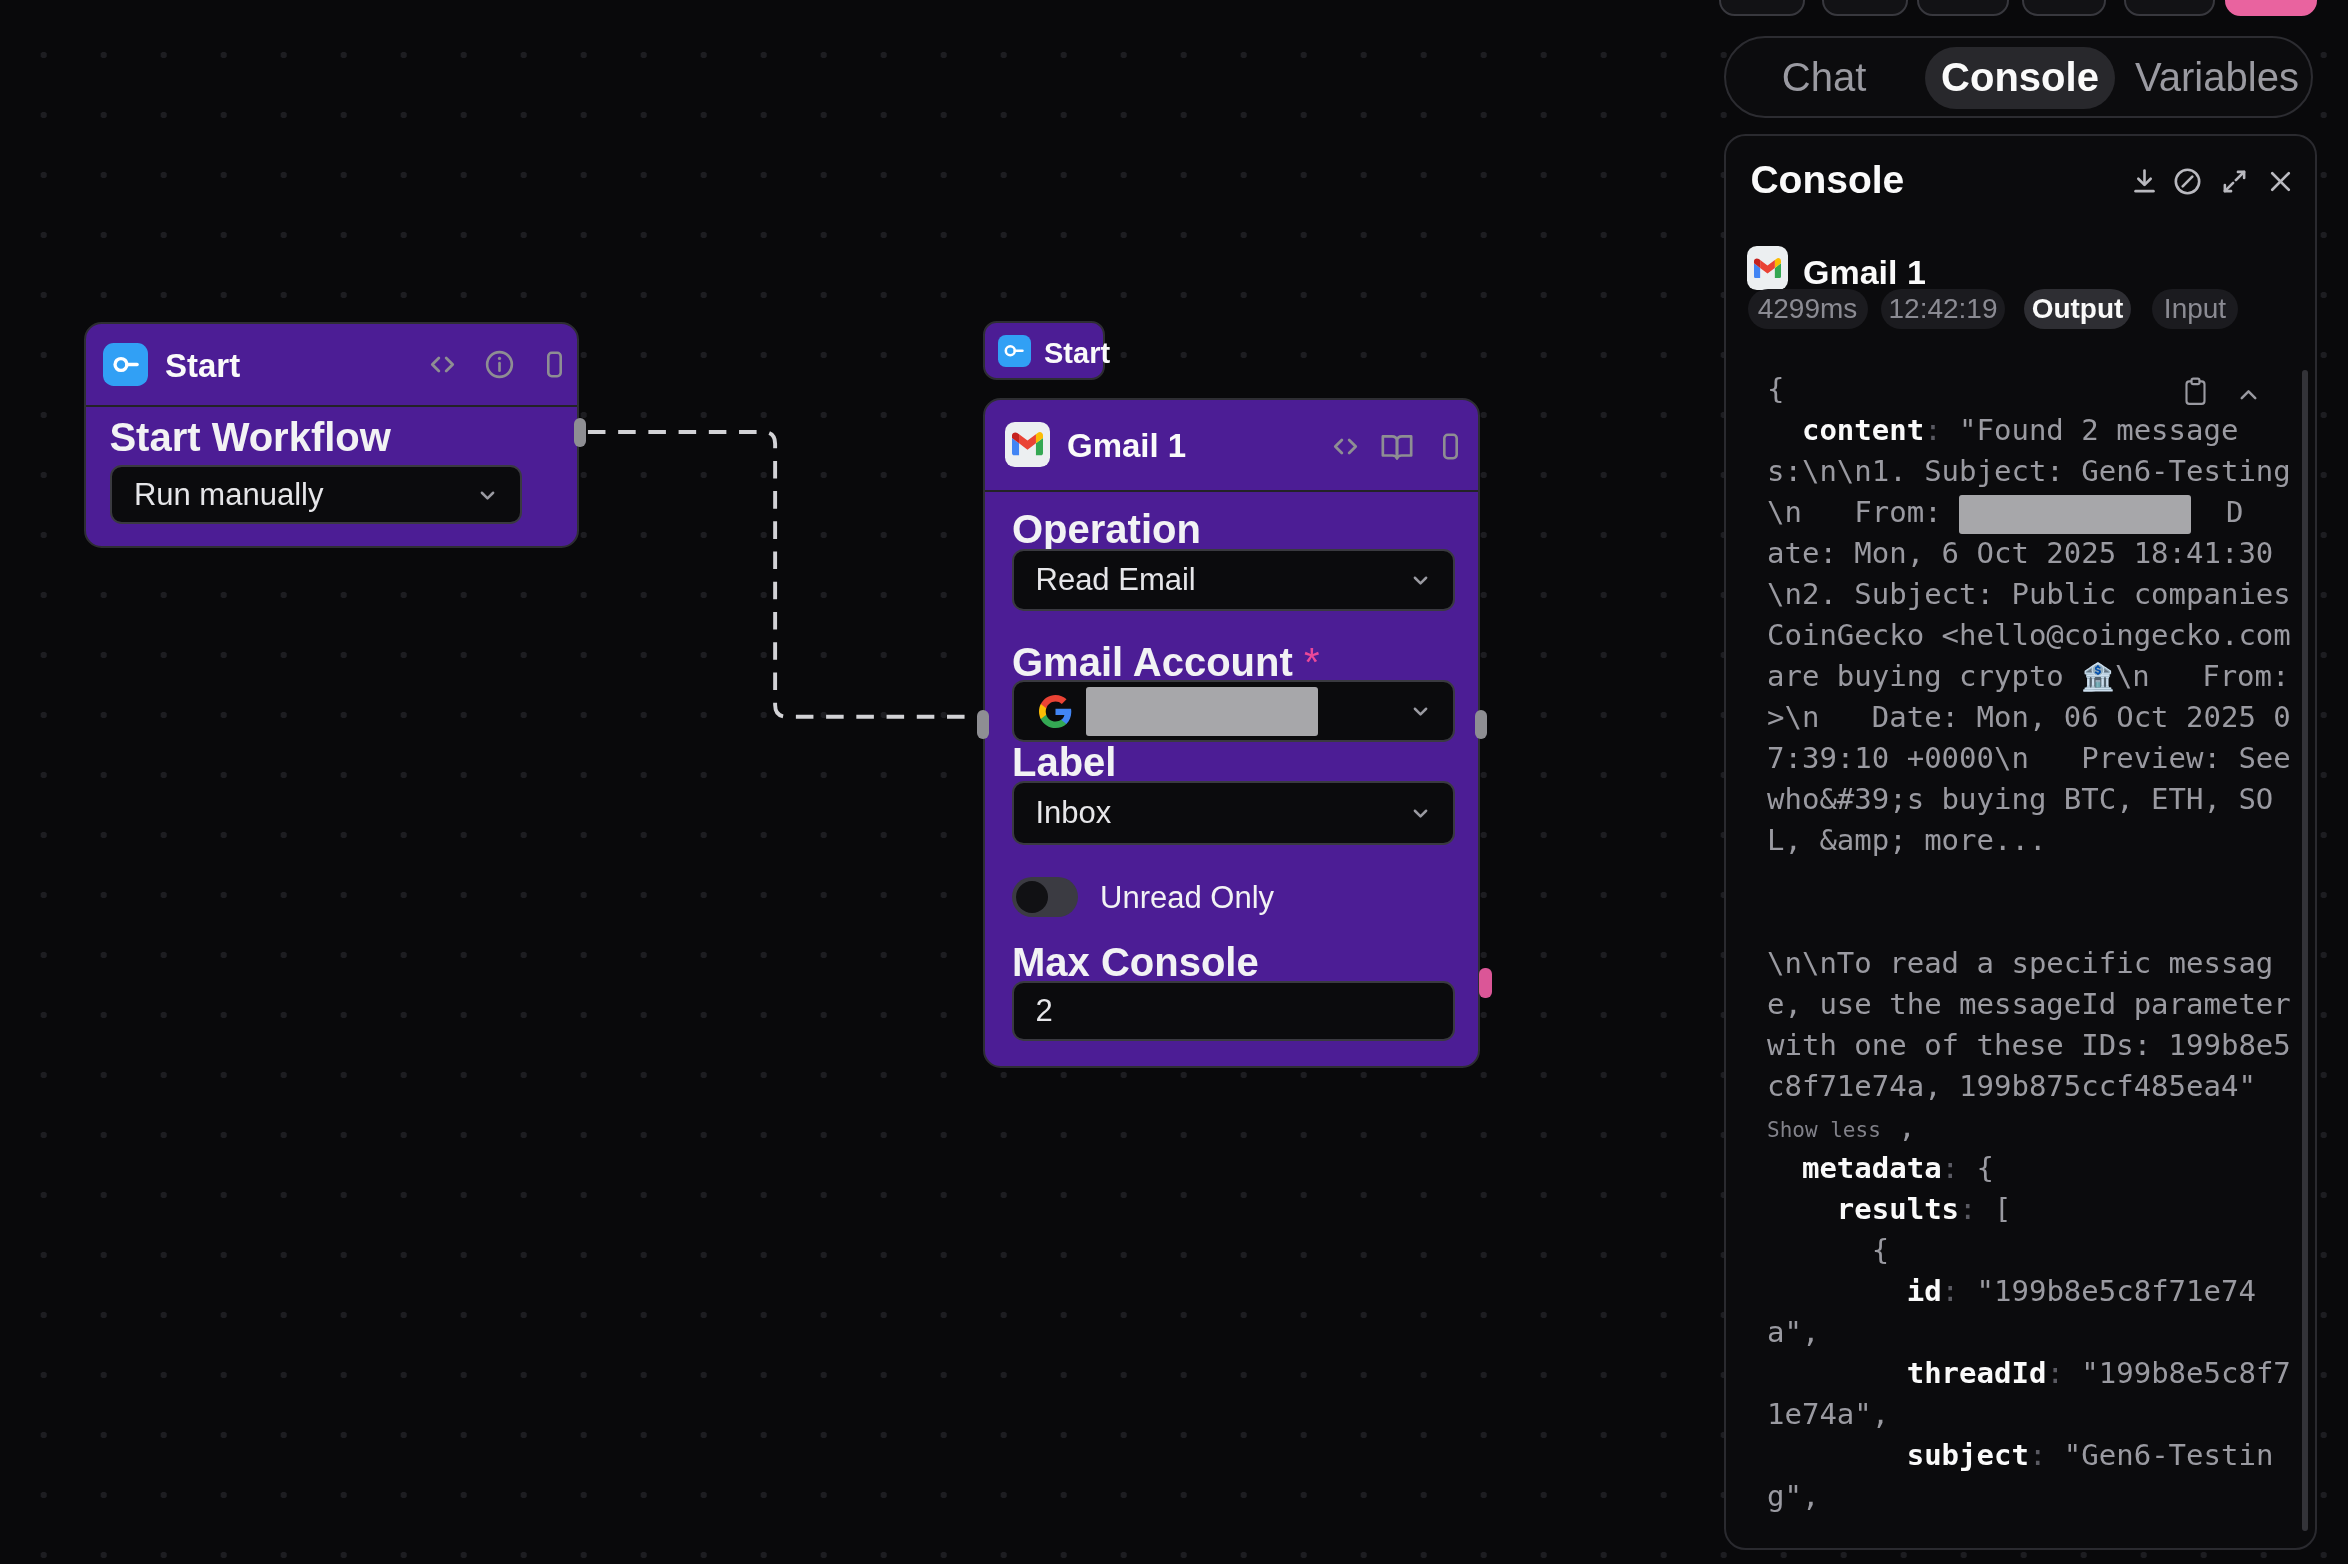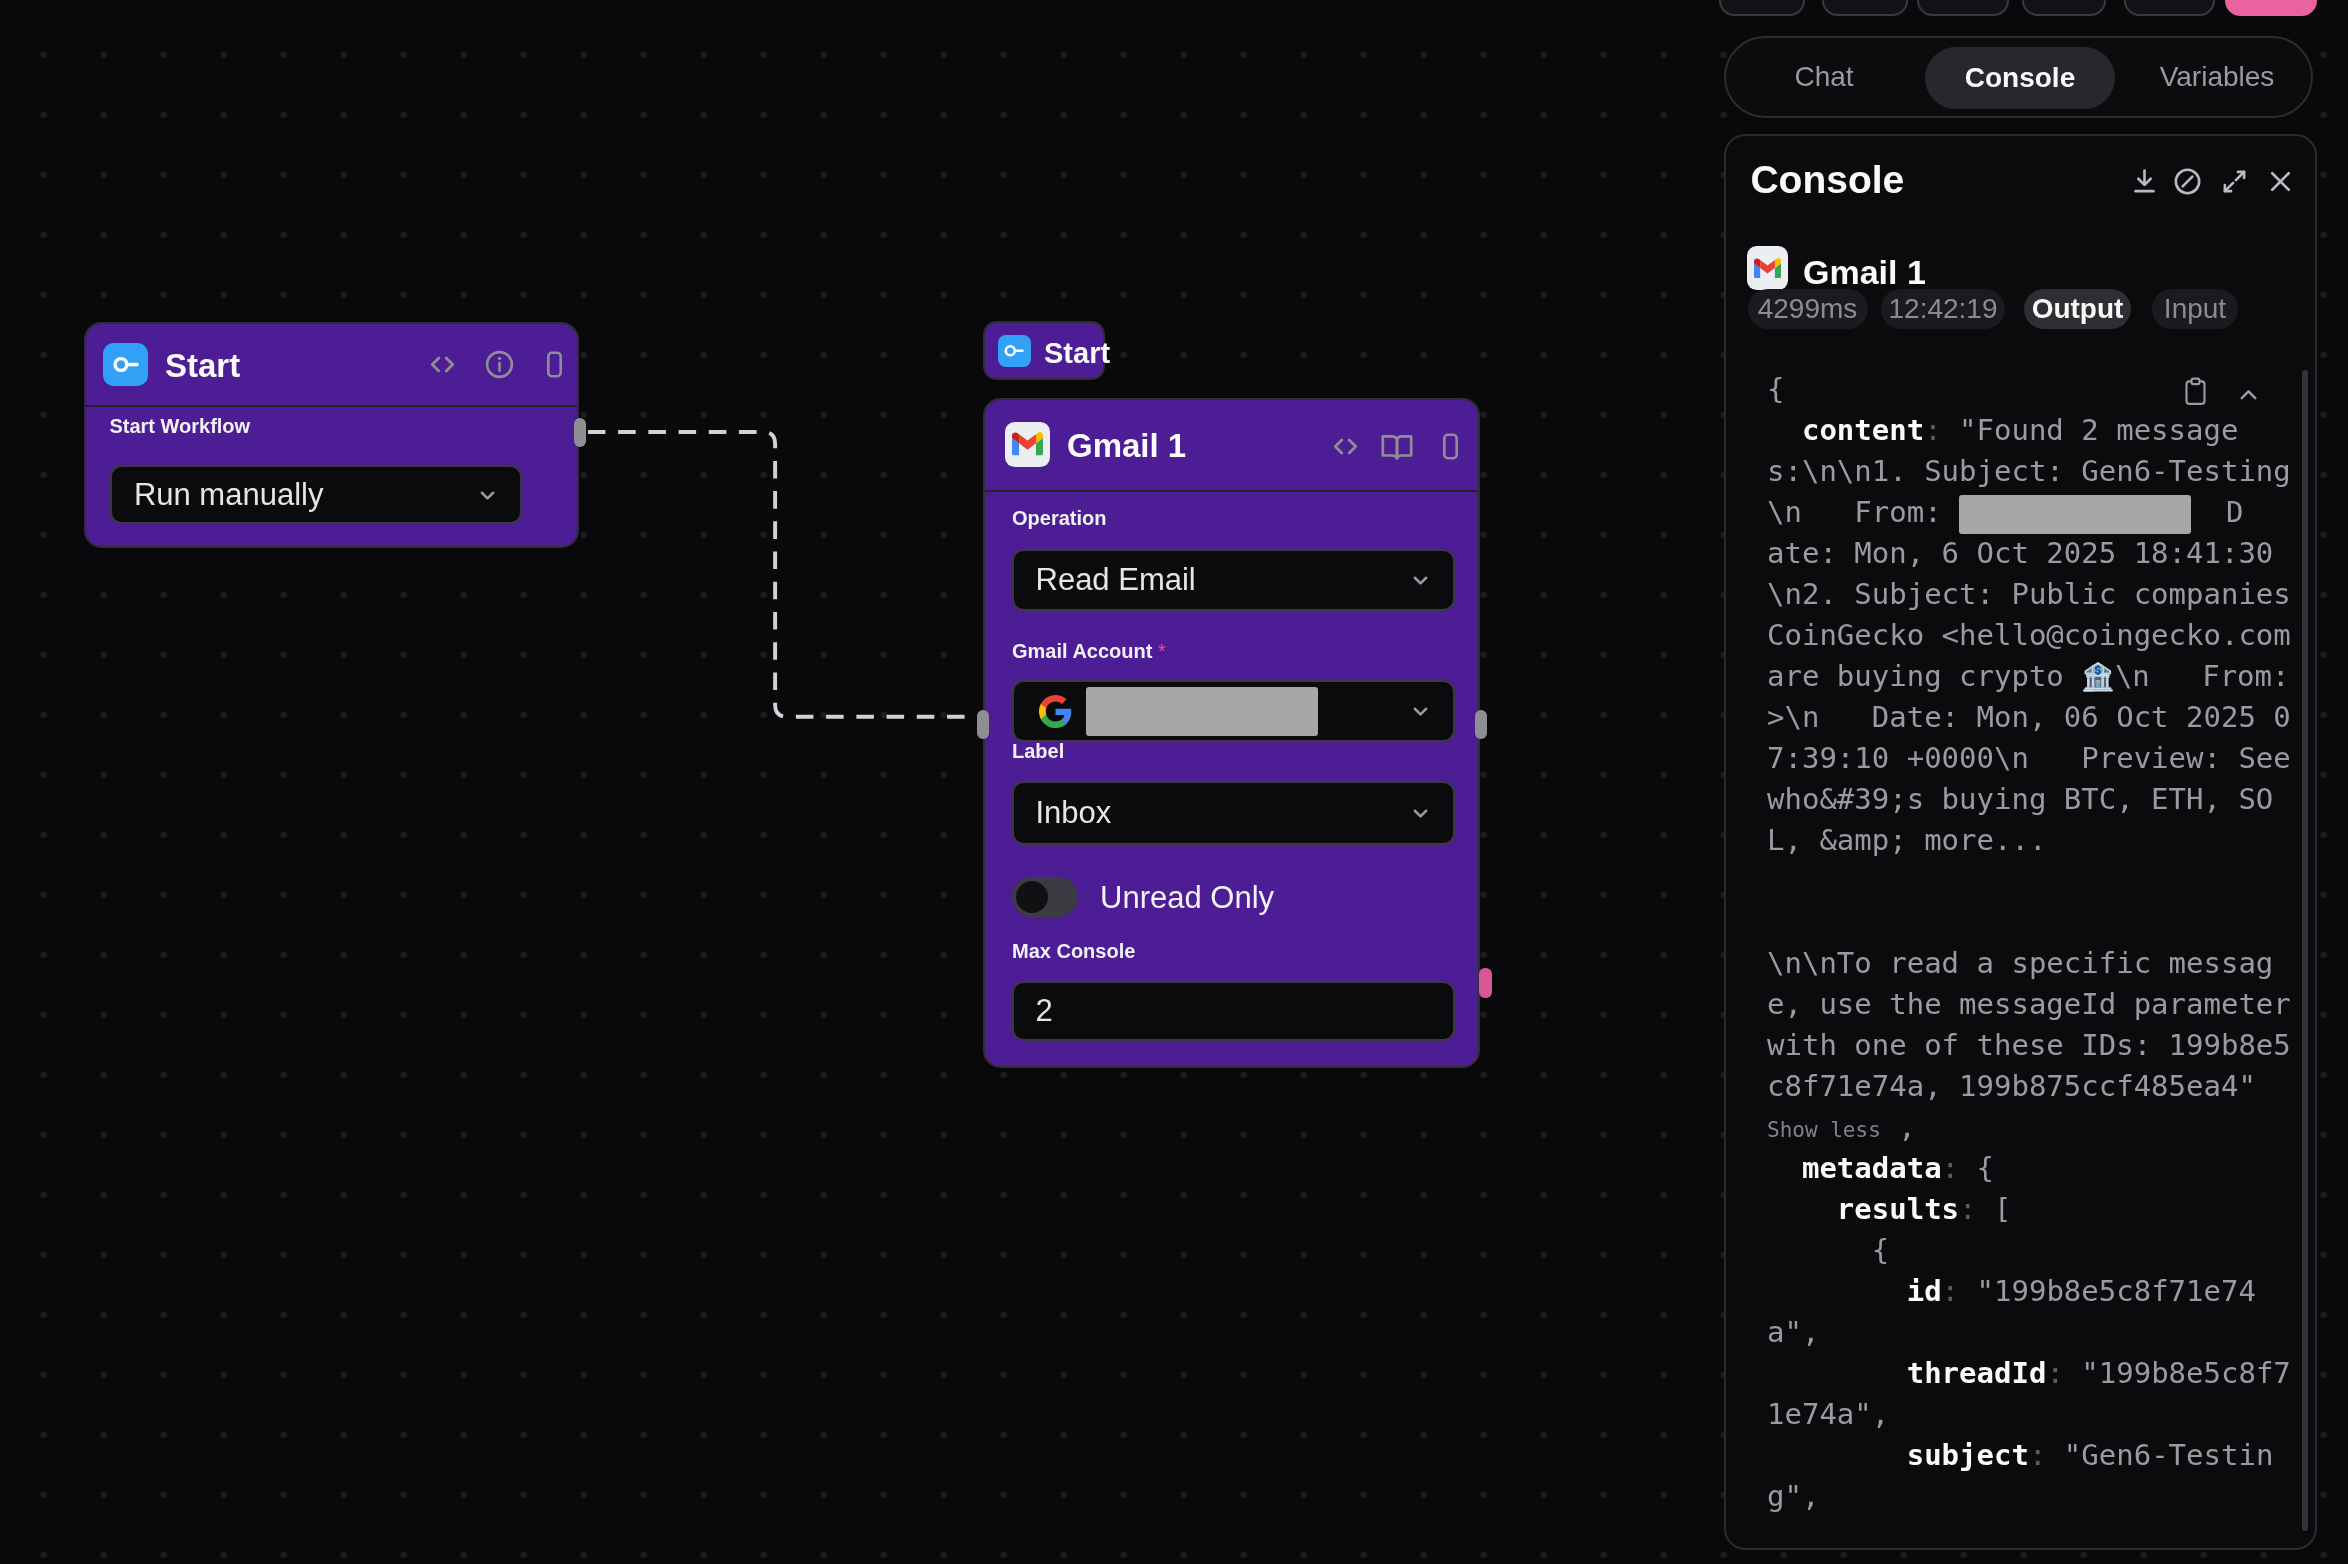--- a/index.html
+++ b/index.html
@@ -8,37 +8,37 @@
   .abs{position:absolute}
   .dots{inset:0;background-image:radial-gradient(circle,#1d1d21 2.9px,transparent 3.5px);
         background-size:60px 60px;background-position:13.7px 25px}
   
   .topbtn{top:-31px;height:43px;border-radius:15.6px;border:2px solid #38383e;background:#121215}
   .topbtn.pink{background:#e9639f;border-color:#e9639f}
   
   .card{background:#4c1d95;border:2px solid #2e2e33;border-radius:17.6px;box-sizing:border-box}
   .ntitle{color:#fafafa;font-size:33px;font-weight:700}
   .divider{left:0;right:0;height:0;border-top:2px solid #232327}
-  .flabel{color:#f2f2f4;font-size:20px;font-weight:700}
+  .flabel{color:#f2f2f4;font-size:40px;font-weight:700}
   .sel{background:#0b0b0d;border:2px solid #3a3a40;border-radius:11.7px;box-sizing:border-box;
        display:flex;align-items:center;color:#e6e6e9;font-size:31px}
   .sel .txt{margin-left:21.5px}
   .chev{position:absolute;right:19.5px;top:50%;transform:translateY(-50%)}
   .nicon{display:flex;align-items:center;justify-content:center}
   .handle{width:11.7px;height:29px;border-radius:5.9px;background:#8e8e93}
   .handle.pink{width:12.7px;height:30px;background:#db5697}
   .blueicon{background:#31a0f5;border-radius:10.7px;display:flex;align-items:center;justify-content:center}
   .whiteicon{background:#eceff1;border-radius:9.8px;display:flex;align-items:center;justify-content:center}
   .redact{background:#a7a7aa;border-radius:2.9px}
   .toggle{width:66px;height:40px;border-radius:20.5px;background:#3b3b42;position:relative}
   .toggle .knob{position:absolute;left:3.9px;top:3.9px;width:32px;height:32px;border-radius:50%;background:#111114}
   
   .tabbar{background:#0c0c0e;border:2px solid #2c2c31;border-radius:43px;box-sizing:border-box}
   .tab{position:absolute;top:0;height:100%;display:flex;align-items:center;justify-content:center;
-       color:#9a9aa1;font-size:28px;width:196px}
+       color:#9a9aa1;font-size:40px;width:196px}
   .tab.active-pill{background:#28282c;border-radius:32px;color:#fafafa;font-weight:700}
   .console-card{background:#0b0b0d;border:2px solid #2a2a2f;border-radius:21.5px;box-sizing:border-box;overflow:hidden}
   .ctitle{color:#fafafa;font-size:39px;font-weight:700}
   .hicon{position:absolute;top:29px;width:33px;height:33px}
   .pill{position:absolute;top:153px;height:40px;border-radius:20.5px;background:#1b1b1f;color:#8b8b93;
         font-size:28px;display:flex;align-items:center;justify-content:center}
   .pill.active{background:#2e2e33;color:#fafafa;font-weight:700}
   .cline{height:41px;line-height:41px;white-space:pre;font-family:"DejaVu Sans Mono",monospace;
          font-size:29px;color:#9a9aa1}
   .cs{color:#9a9aa1}

